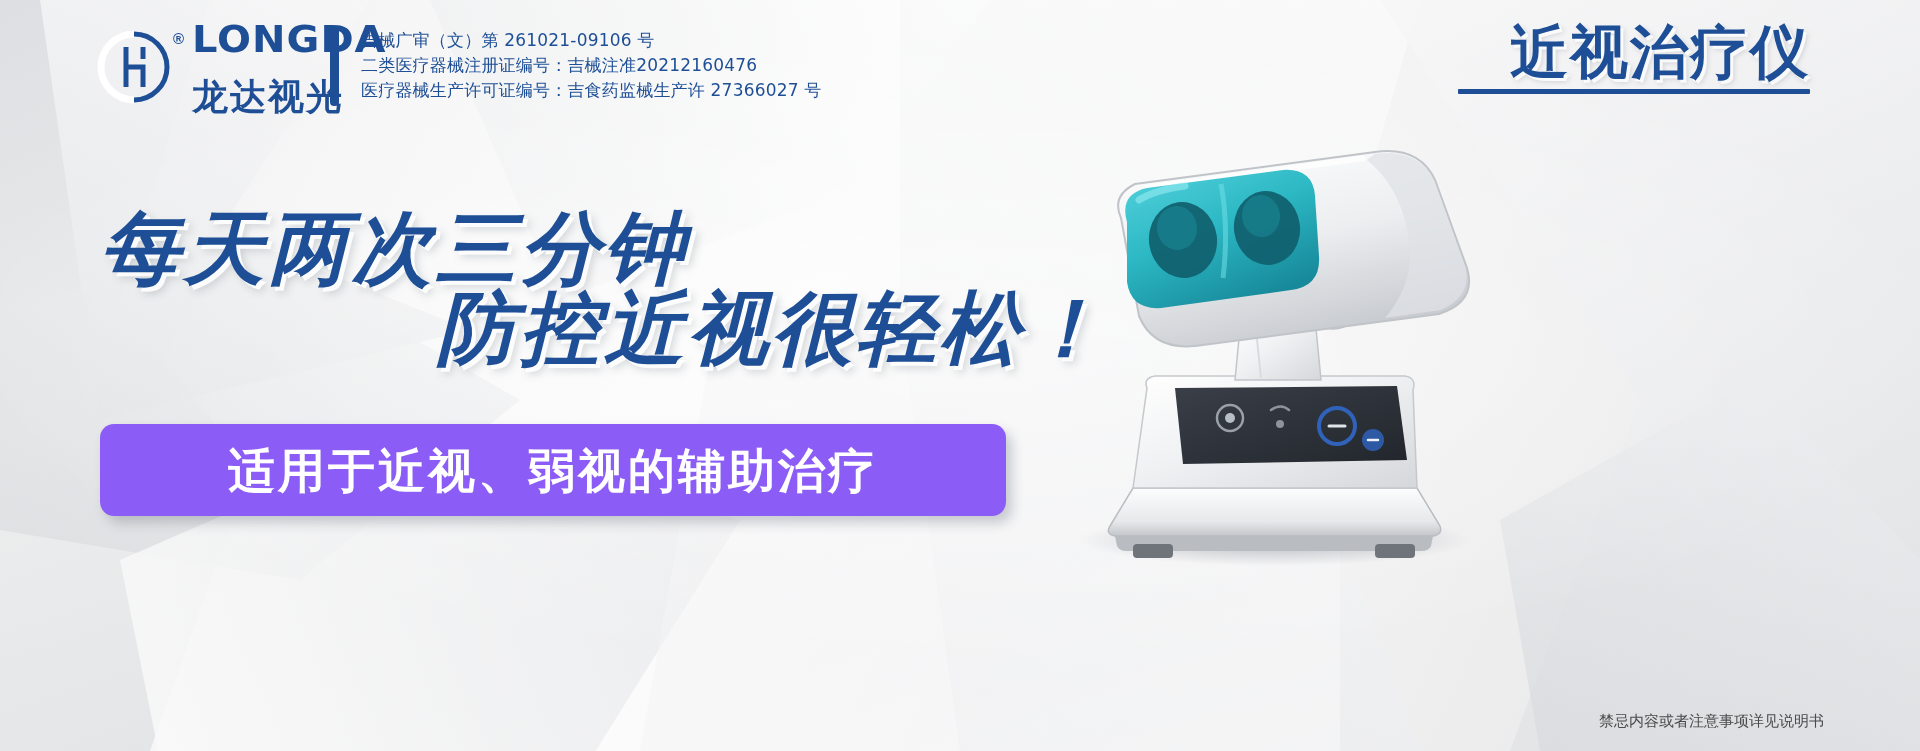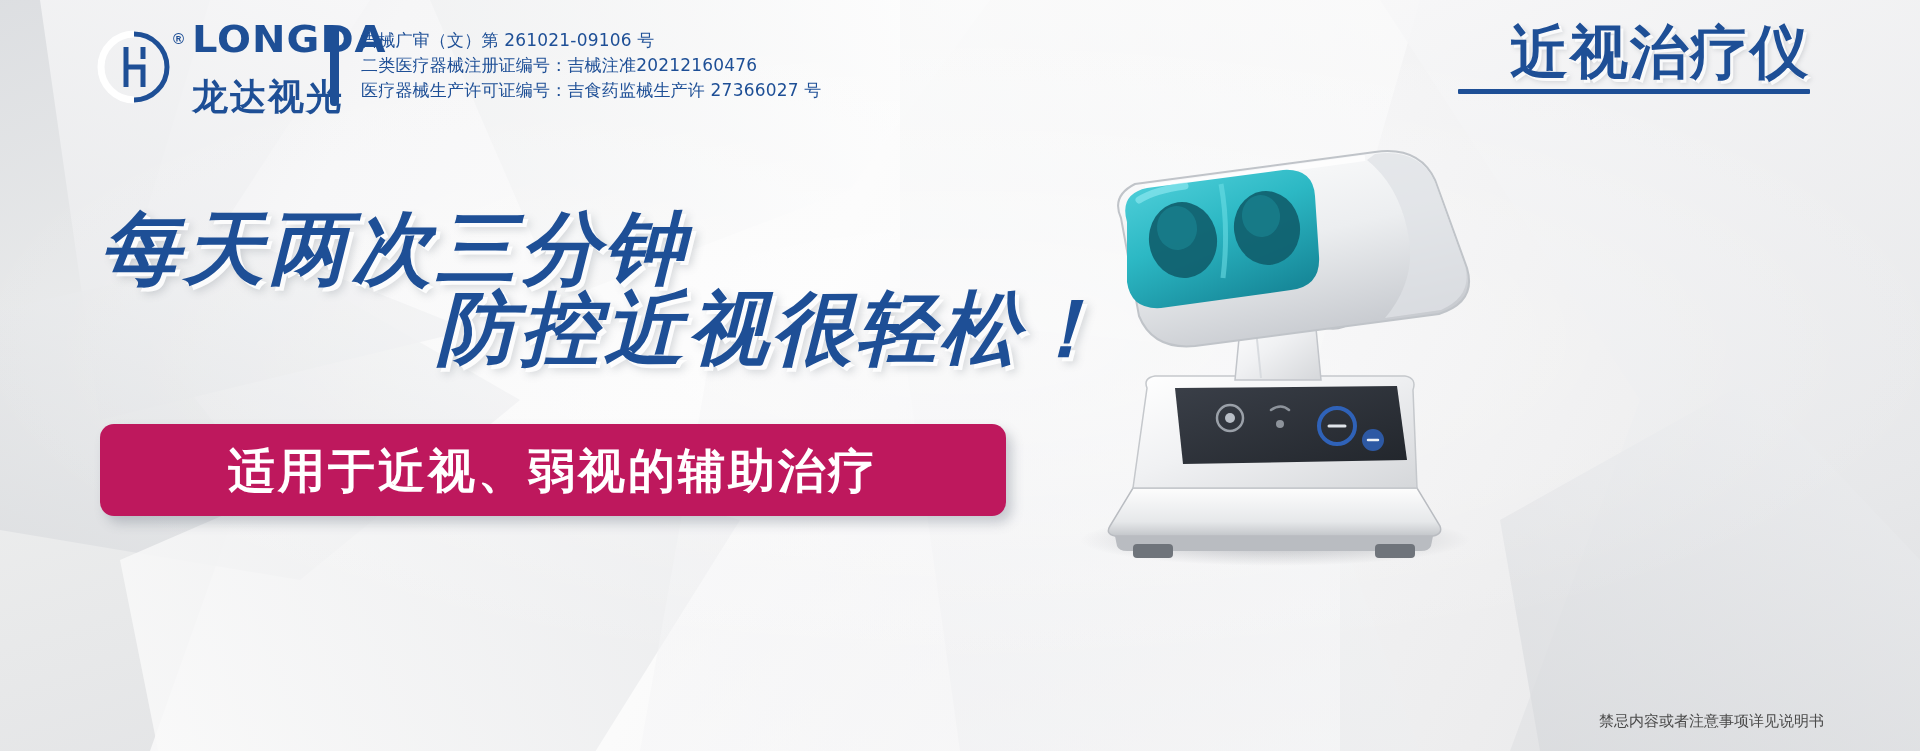--- a/index.html
+++ b/index.html
@@ -213,21 +213,21 @@
     margin-left: 46px;
   }
 
   
   .pill {
     position: absolute;
     left: 100px;
     top: 424px;
     width: 906px;
     height: 92px;
-    background: #be185d;
+    background: #8b5cf6;
     border-radius: 14px;
     box-shadow: 6px 7px 12px rgba(90,100,115,.30);
     display: flex;
     align-items: center;
     justify-content: center;
   }
   .pill-text {
     font-family: "DejaVu Sans", "Liberation Sans", sans-serif;
     font-size: 47px;
     font-weight: 700;

